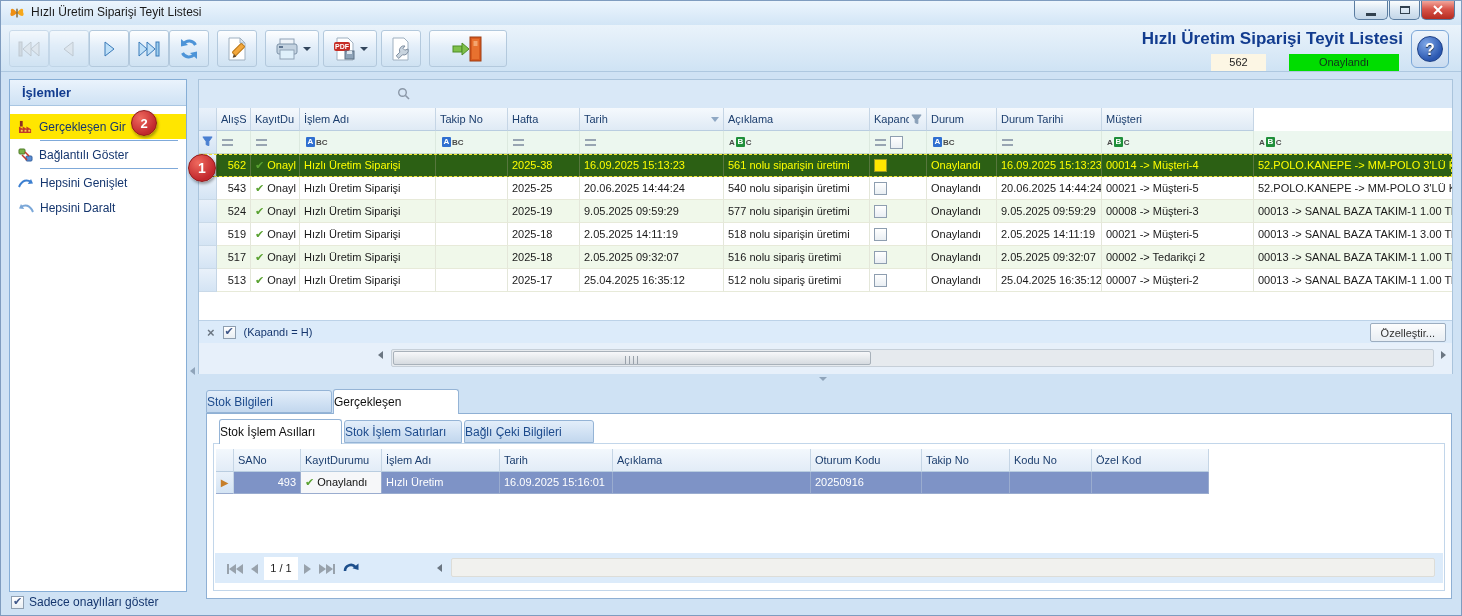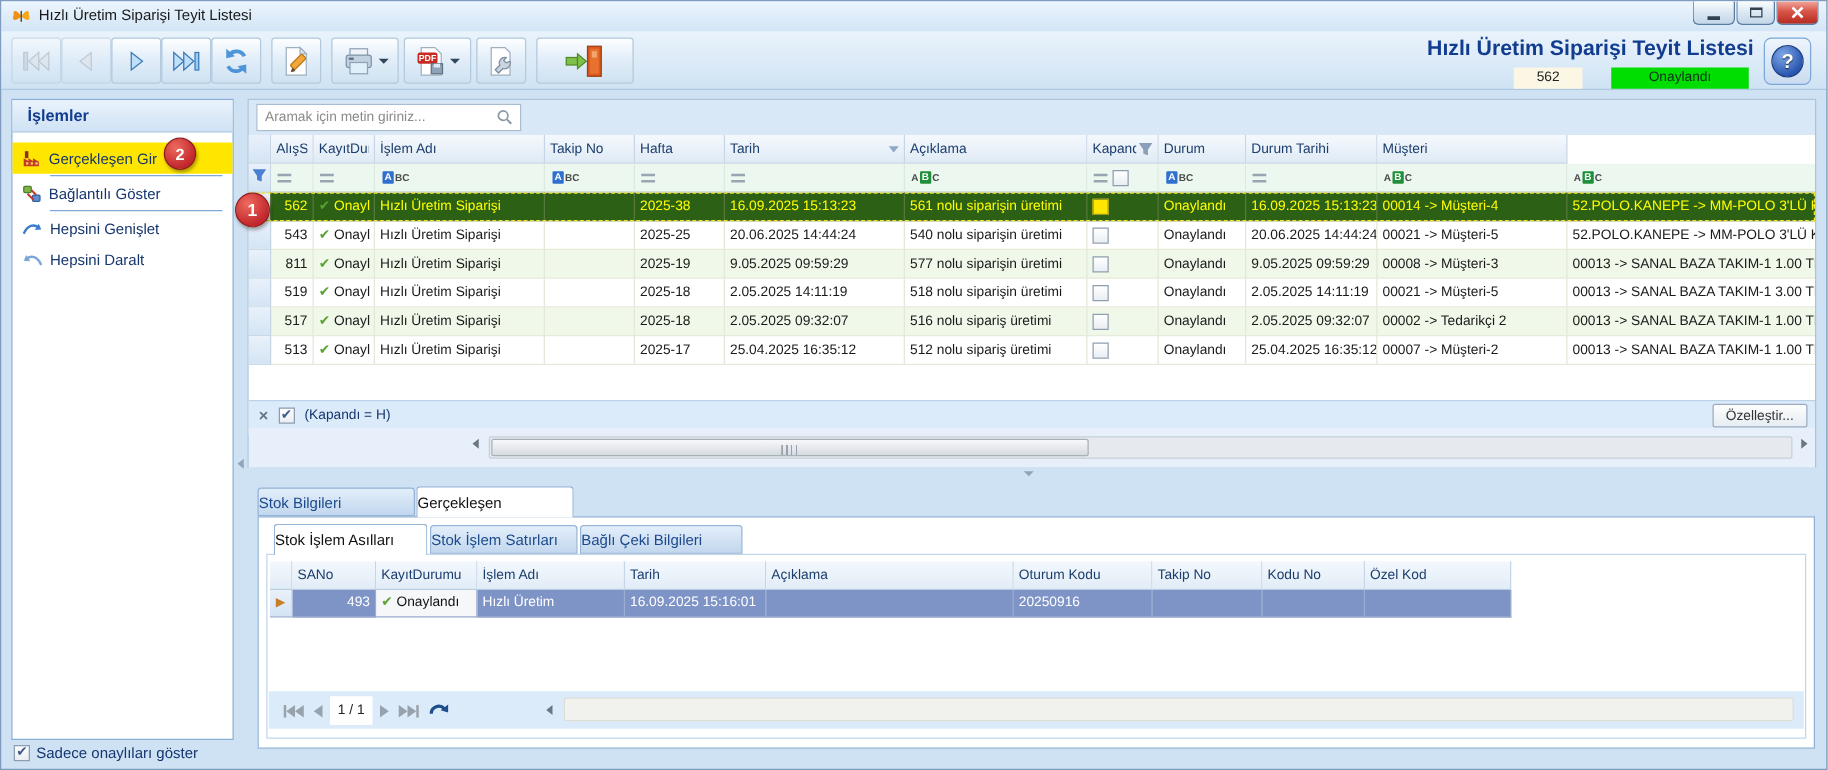--- a/index.html
+++ b/index.html
@@ -299,21 +299,20 @@
       <span>Hepsini Daralt</span>
     </div>
   </div>
 
   <div class="sb-footer">
     <span class="cb on"></span>
     <span>Sadece onaylıları göster</span>
   </div>
 
   <div class="main">
-    <input class="search-box" placeholder="Aramak için metin giriniz..." style="">
     <span class="search-mag">
       <svg width="13" height="13" viewBox="0 0 13 13">
         <circle cx="5.5" cy="5.5" r="3.8" fill="none" stroke="#8b98a8" stroke-width="1.4"></circle>
         <path d="M8.5 8.5 L12 12" stroke="#8b98a8" stroke-width="1.6"></path>
       </svg>
     </span>
 
     <div class="grid">
       <div class="ghrow" id="mg-header">
           <div class="gh ind" style="width: 18px;"></div>
@@ -458,21 +457,21 @@
             <div class="gc" style="width: 57px;">
               <span class="cb"></span>
             </div>
             <div class="gc" style="width: 70px;">Onaylandı</div>
             <div class="gc" style="width: 105px;">20.06.2025 14:44:24</div>
             <div class="gc" style="width: 152px;">00021 -&gt; Müşteri-5</div>
             <div class="gc" style="width: 200px;">52.POLO.KANEPE -&gt; MM-POLO 3'LÜ KAN</div>
           </div>
           <div class="grow alt">
             <div class="gc ind" style="width: 18px;"></div>
-            <div class="gc" style="width: 34px; justify-content: flex-end;">811</div>
+            <div class="gc" style="width: 34px; justify-content: flex-end;">524</div>
             <div class="gc" style="width: 49px;">
               <span class="chk">✔</span>
               <span>Onayl</span>
             </div>
             <div class="gc" style="width: 136px;">Hızlı Üretim Siparişi</div>
             <div class="gc" style="width: 72px;"></div>
             <div class="gc" style="width: 72px;">2025-19</div>
             <div class="gc" style="width: 144px;">9.05.2025 09:59:29</div>
             <div class="gc" style="width: 146px;">577 nolu siparişin üretimi</div>
             <div class="gc" style="width: 57px;">

